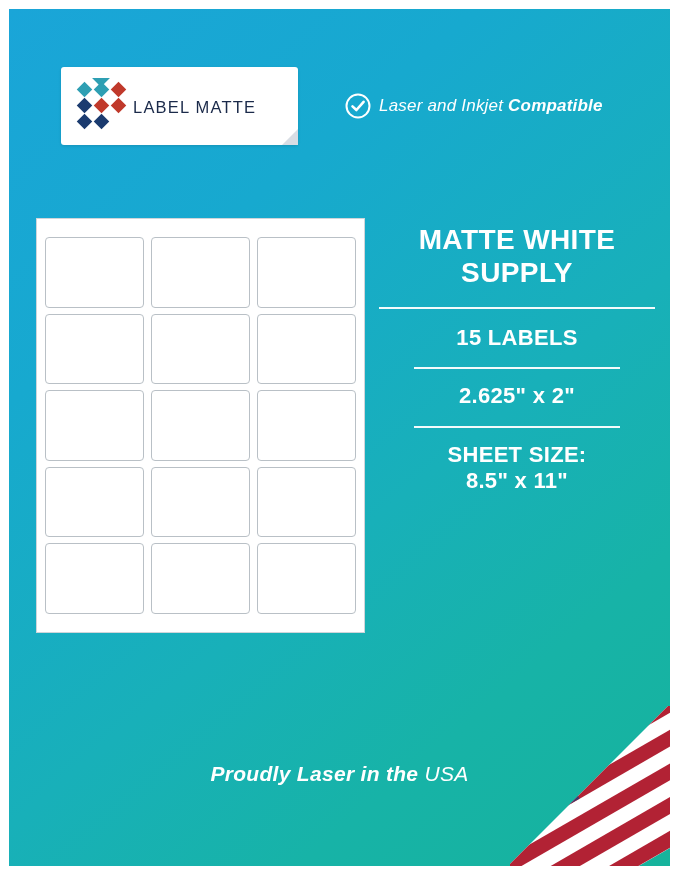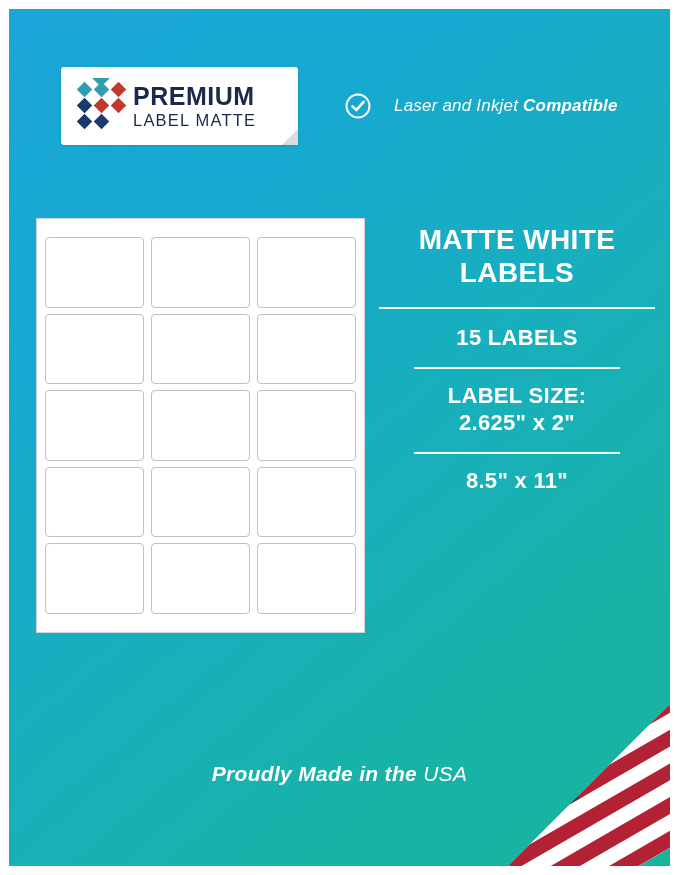--- a/index.html
+++ b/index.html
@@ -74,21 +74,21 @@
     border-left: 16px solid transparent;
     border-bottom: 16px solid #d8dde4;
   }
   
   .compat {
     position: absolute;
     left: 336px;
     top: 84px;
     display: flex;
     align-items: center;
-    gap: 23px;
+    gap: 8px;
   }
   .check-circle {
     width: 26px;
     height: 26px;
     flex: none;
   }
   .compat-text {
     font-size: 17px;
     font-style: italic;
     color: #ffffff;
@@ -228,21 +228,20 @@
           <rect x="23" y="22" width="11" height="11" transform="rotate(45 28.5 27.5)"></rect>
           <rect x="40" y="22" width="11" height="11" transform="rotate(45 45.5 27.5)"></rect>
         </g>
         <g fill="#1b3b6f">
           <rect x="6" y="22" width="11" height="11" transform="rotate(45 11.5 27.5)"></rect>
           <rect x="6" y="38" width="11" height="11" transform="rotate(45 11.5 43.5)"></rect>
           <rect x="23" y="38" width="11" height="11" transform="rotate(45 28.5 43.5)"></rect>
         </g>
       </svg>
       <div class="logo-text">
-        <span class="logo-top">PREMIUM</span>
         <span class="logo-bottom">LABEL MATTE</span>
       </div>
       <span class="logo-fold"></span>
     </div>
 
     <div class="compat">
       <svg class="check-circle" viewBox="0 0 26 26">
         <circle cx="13" cy="13" r="11.5" fill="none" stroke="#ffffff" stroke-width="2"></circle>
         <path d="M7.5 13.4 L11.4 17 L18.6 8.8" fill="none" stroke="#ffffff" stroke-width="2.6" stroke-linecap="round" stroke-linejoin="round"></path>
       </svg>
@@ -268,45 +267,45 @@
         <div class="label-cell"></div>
         <div class="label-cell"></div>
         <div class="label-cell"></div>
       </div>
     </div>
 
 
     <div class="info">
       <div class="info-title">
         <div>MATTE WHITE</div>
-        <div>LABELS</div>
+        <div>SUPPLY</div>
       </div>
 
       <div class="divider"></div>
 
       <div class="info-block">
         <span class="line2">15 LABELS</span>
       </div>
 
       <div class="divider short"></div>
 
       <div class="info-block">
-        <span class="line2">LABEL SIZE:</span>
         <span class="line2">2.625" x 2"</span>
       </div>
 
       <div class="divider short"></div>
 
       <div class="info-block">
+        <span class="line2">SHEET SIZE:</span>
         <span class="line2">8.5" x 11"</span>
       </div>
     </div>
 
     <div class="usa-text">
-      <span>Proudly Made in the </span><b>USA</b>
+      <span>Proudly Laser in the </span><b>USA</b>
     </div>
 
     <div class="flag-corner">
       <svg class="flag-inner" viewBox="0 0 190 190">
         <g transform="rotate(-30 95 95)">
           <rect x="-40" y="0" width="280" height="190" fill="#ffffff"></rect>
           <g fill="#b22234">
             <rect x="-40" y="0" width="280" height="14.6"></rect>
             <rect x="-40" y="29.2" width="280" height="14.6"></rect>
             <rect x="-40" y="58.4" width="280" height="14.6"></rect>

